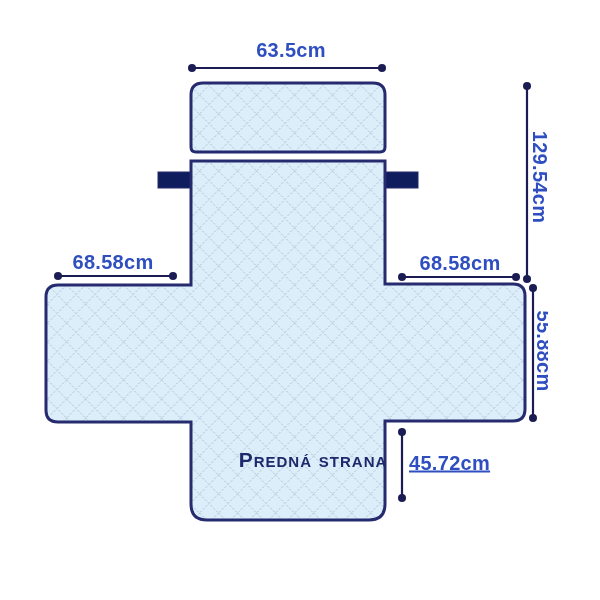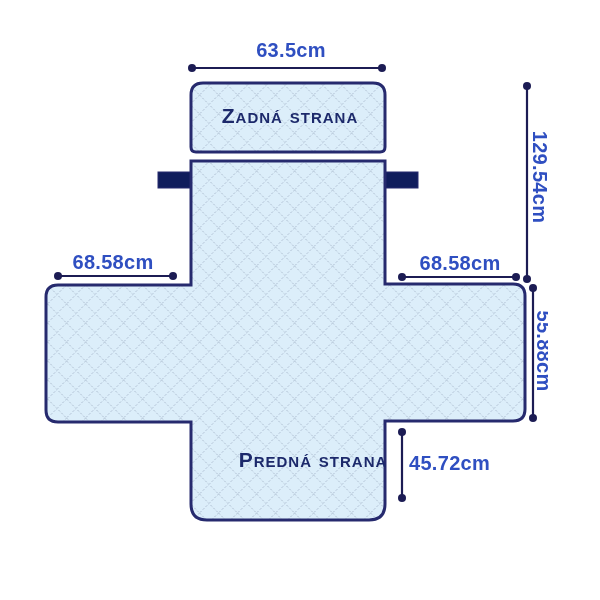--- a/index.html
+++ b/index.html
@@ -98,19 +98,18 @@
   <div class="dim" style="left:291px; top:50px;">63.5cm</div>
 
   <div class="dim rot" style="left:539px; top:177px;">129.54cm</div>
 
   <div class="dim" style="left:113px; top:262px;">68.58cm</div>
 
   <div class="dim" style="left:460px; top:263px;">68.58cm</div>
 
   <div class="dim rot" style="left:543px; top:351px;">55.88cm</div>
 
-  <div class="dim left-anchor" style="left:409px; top:463px;">45.72cm</div>
+  <div class="dim left-anchor" style="left:409px; top:463px;text-decoration:underline;">45.72cm</div>
 
-  <div class="panel-label" style="left:290px; top:116px;">Zadná strana</div>
 
   <div class="panel-label" style="left:289px; top:460px;margin-left:24px;">Predná strana</div>
 
 </div>
 
 </body></html>

